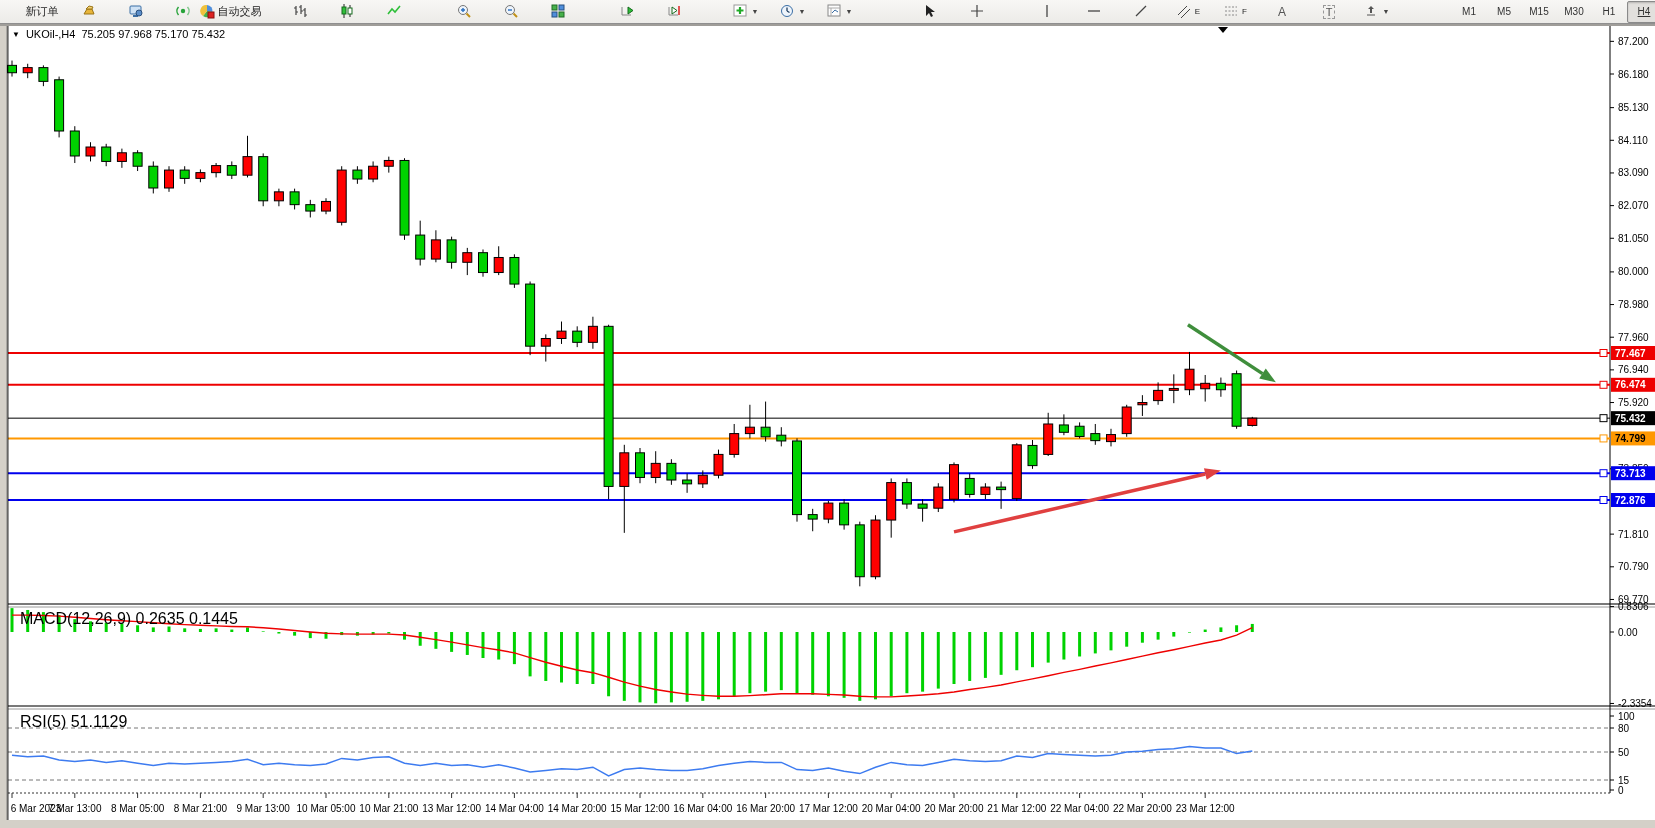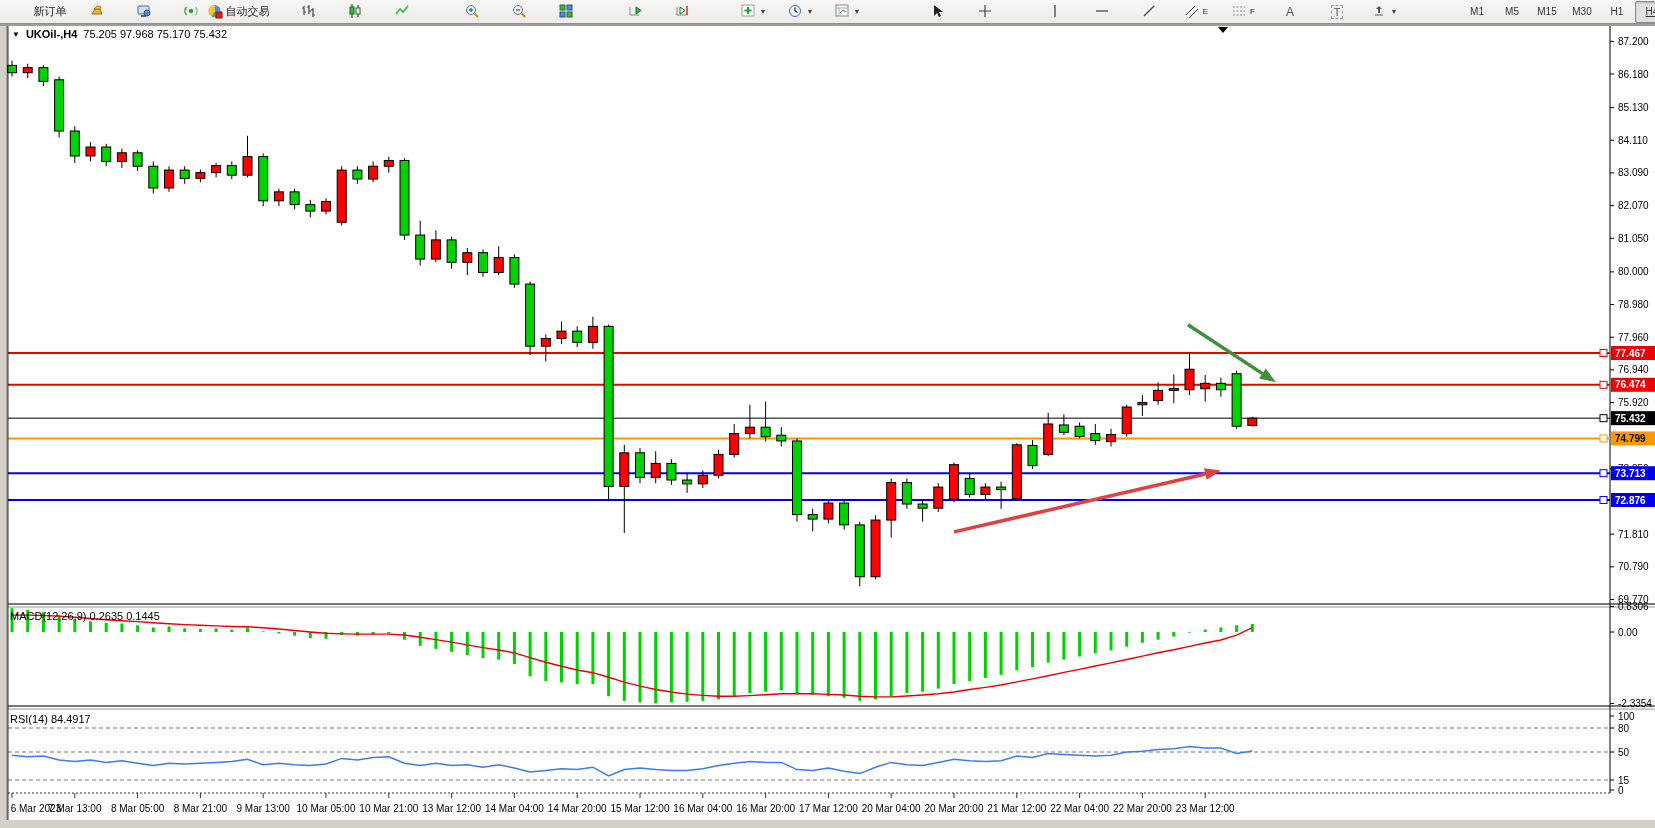--- a/index.html
+++ b/index.html
@@ -5,21 +5,21 @@
   html,body{margin:0;padding:0;}
   body{
     width:1655px;height:828px;position:relative;overflow:hidden;
     font-family:"Liberation Sans",sans-serif;background:#e8e6e3;
   }
   
   .toolbar{
     position:absolute;left:0;top:0;width:1655px;height:24px;
     background:linear-gradient(#f8f7f5,#ecebe8);
     border-bottom:1px solid #8f8f8f;
-    display:flex;align-items:center;padding:0 14px;box-sizing:border-box;gap:17px;
+    display:flex;align-items:center;padding:0 6px;box-sizing:border-box;gap:17px;
     font-size:11px;color:#222;white-space:nowrap;
   }
   .tbtn{
     height:20px;min-width:20px;display:inline-flex;align-items:center;justify-content:center;
     padding:0 4px;border:1px solid transparent;border-radius:2px;cursor:default;gap:3px;
   }
   .tf{font-size:10px;min-width:24px;color:#333;}
   .tf.active{border:1px solid #8a8a8a;background:#e2e0dd;box-shadow:inset 0 1px 2px rgba(0,0,0,.2);text-decoration:underline;}
   .sep{width:1px;height:17px;background:#c2c0bd;margin:0 3px;box-shadow:1px 0 0 #fff;}
   .grip{width:3px;height:16px;margin:0 2px;
@@ -34,21 +34,21 @@
   .chatwrap{position:relative;}
   
   .chartwin{
     position:absolute;left:0;top:24px;width:1655px;height:804px;background:#d4d0c8;
   }
   .chart-title{
     position:absolute;left:12px;top:4px;z-index:5;font-size:11px;color:#000;
     display:flex;gap:6px;align-items:center;
   }
   .chart-title .tri{font-size:8px;color:#000;}
-  .ind-label{position:absolute;left:10px;z-index:5;font-size:11px;color:#000;}
+  .ind-label{position:absolute;left:20px;z-index:5;font-size:16px;color:#000;}
   svg text{font-family:"Liberation Sans",sans-serif;}
 </style>
 </head>
 <body>
 
 <div class="toolbar">
   <div class="grip"></div>
   <div class="tbtn">
     <span>新订单</span>
   </div>
@@ -246,25 +246,25 @@
     <span><svg width="17" height="16">
           <path d="M2,3 h12 v8 h-7 l-3,3 v-3 h-2 z" fill="#e8e8e8" stroke="#999"></path>
         </svg></span>
     <span class="badge">1</span>
   </div>
 </div>
 
 <div class="chartwin">
   <div class="chart-title">
     <span class="tri">▼</span>
-    <span style="font-weight:bold">UKOil-,H4</span>
+    <span style="font-weight:normal">UKOil-,H4</span>
     <span>75.205 97.968 75.170 75.432</span>
   </div>
   <div class="ind-label" style="top:586px">MACD(12,26,9) 0.2635 0.1445</div>
-  <div class="ind-label" style="top:689px">RSI(14) 84.4917</div>
+  <div class="ind-label" style="top:689px">RSI(5) 51.1129</div>
   <svg id="chart-svg" width="1655" height="804">
       <rect x="0" y="0" width="1655" height="804" fill="#d4d0c8"></rect>
       <rect x="8" y="2" width="1647" height="794" fill="#ffffff"></rect>
       <line x1="0" y1="1" x2="1655" y2="1" stroke="#6a6a6a"></line>
       <line x1="7" y1="2" x2="7" y2="796" stroke="#808080"></line>
       <rect x="0" y="796" width="1655" height="8" fill="#d4d0c8"></rect>
       <g>
         <line x1="8" y1="580" x2="1655" y2="580" stroke="#4d4d4d" stroke-width="1.5"></line>
         <line x1="8" y1="583" x2="1655" y2="583" stroke="#9a9a9a"></line>
         <line x1="8" y1="682" x2="1655" y2="682" stroke="#4d4d4d" stroke-width="1.5"></line>

